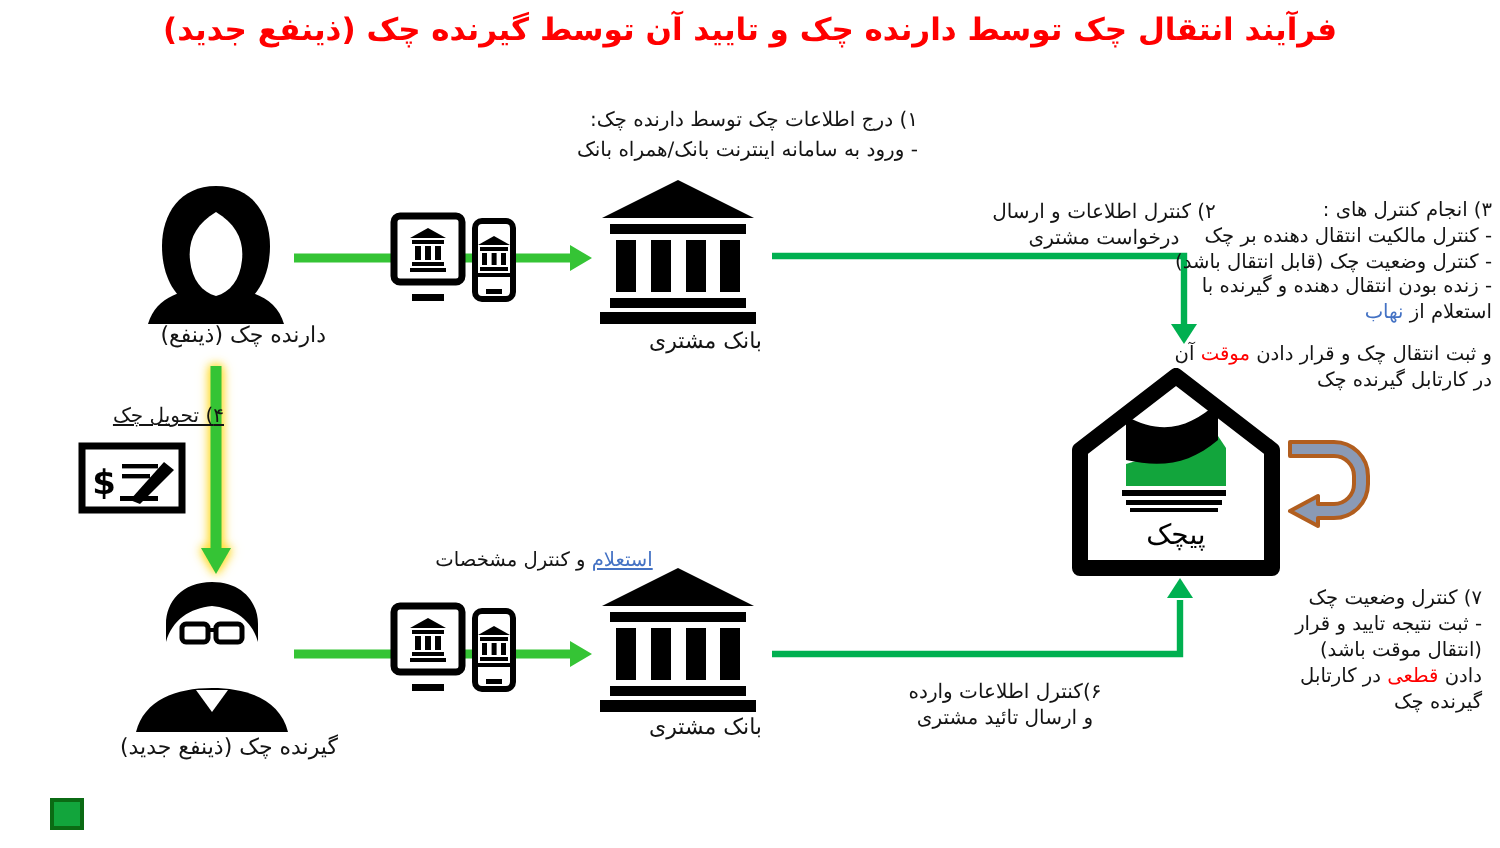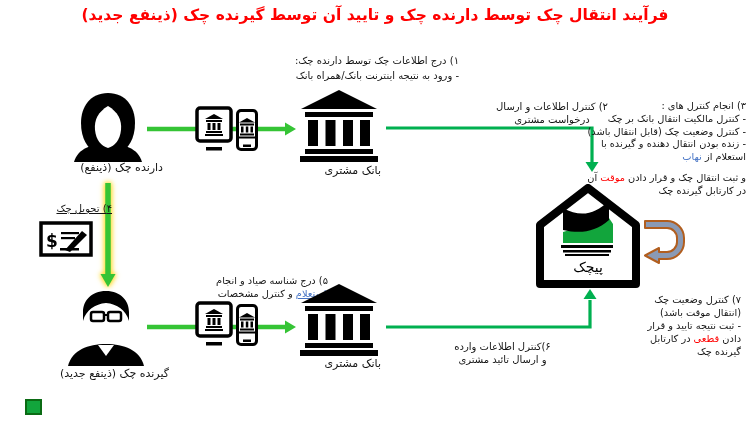--- a/index.html
+++ b/index.html
@@ -60,60 +60,59 @@
       <polygon class="arrow-head" points="285,320.5 285,333.5 296,327"></polygon>
     </g>
     <g>
       <polyline class="elbow" points="386,327 590,327 590,300"></polyline>
       <polygon class="elbow-head" points="583.5,299 596.5,299 590,289"></polygon>
     </g>
   </svg>
 
   <div class="note" id="note1">
     <div>۱) درج اطلاعات چک توسط دارنده چک:</div>
-    <div>- ورود به نتیجه اینترنت بانک/همراه بانک</div>
+    <div>- ورود به سامانه اینترنت بانک/همراه بانک</div>
   </div>
 
   <div class="note" id="note2">
     <div>۲) کنترل اطلاعات و ارسال</div>
     <div>درخواست مشتری</div>
   </div>
 
   <div class="note" id="note3">
     <div>۳) انجام کنترل های :</div>
-    <div>- کنترل مالکیت انتقال بانک بر چک</div>
+    <div>- کنترل مالکیت انتقال دهنده بر چک</div>
     <div>- کنترل وضعیت چک (قابل انتقال باشد)</div>
     <div>- زنده بودن انتقال دهنده و گیرنده با</div>
     <div>
       <span>استعلام از </span><span class="link">نهاب</span>
     </div>
     <div class="part2">
       <span>و ثبت انتقال چک و قرار دادن </span><span class="em-red">موقت</span><span> آن</span>
     </div>
     <div>در کارتابل گیرنده چک</div>
   </div>
 
   <div class="note" id="note4">۴) تحویل چک</div>
 
   <div class="note" id="note5">
-    <div>۵) درج شناسه صیاد و انجام</div>
     <div>
       <span class="link u">استعلام</span><span> و کنترل مشخصات</span>
     </div>
   </div>
 
   <div class="note" id="note6">
     <div>۶)کنترل اطلاعات وارده</div>
     <div>و ارسال تائید مشتری</div>
   </div>
 
   <div class="note" id="note7">
     <div>۷) کنترل وضعیت چک</div>
+    <div>- ثبت نتیجه تایید و قرار</div>
     <div>(انتقال موقت باشد)</div>
-    <div>- ثبت نتیجه تایید و قرار</div>
     <div>
       <span>دادن </span><span class="em-red">قطعی</span><span> در کارتابل</span>
     </div>
     <div>گیرنده چک</div>
   </div>
 
   <svg class="abs" style="left:70px;top:92px;" width="76" height="70" viewBox="0 0 76 70">
     <path fill="#000" d="M38 1 C20 1 11 15 11 31 C11 47 18 56 24 60 L52 60 C58 56 65 47 65 31 C65 15 56 1 38 1 Z"></path>
     <path fill="#000" d="M4 70 C8 56 22 52 38 52 C54 52 68 56 72 70 Z"></path>
     <path fill="#fff" d="M38 14 C28 20 24 28 25 38 C26 48 31 54 38 56 C45 54 50 48 51 38 C52 28 48 20 38 14 Z"></path>

